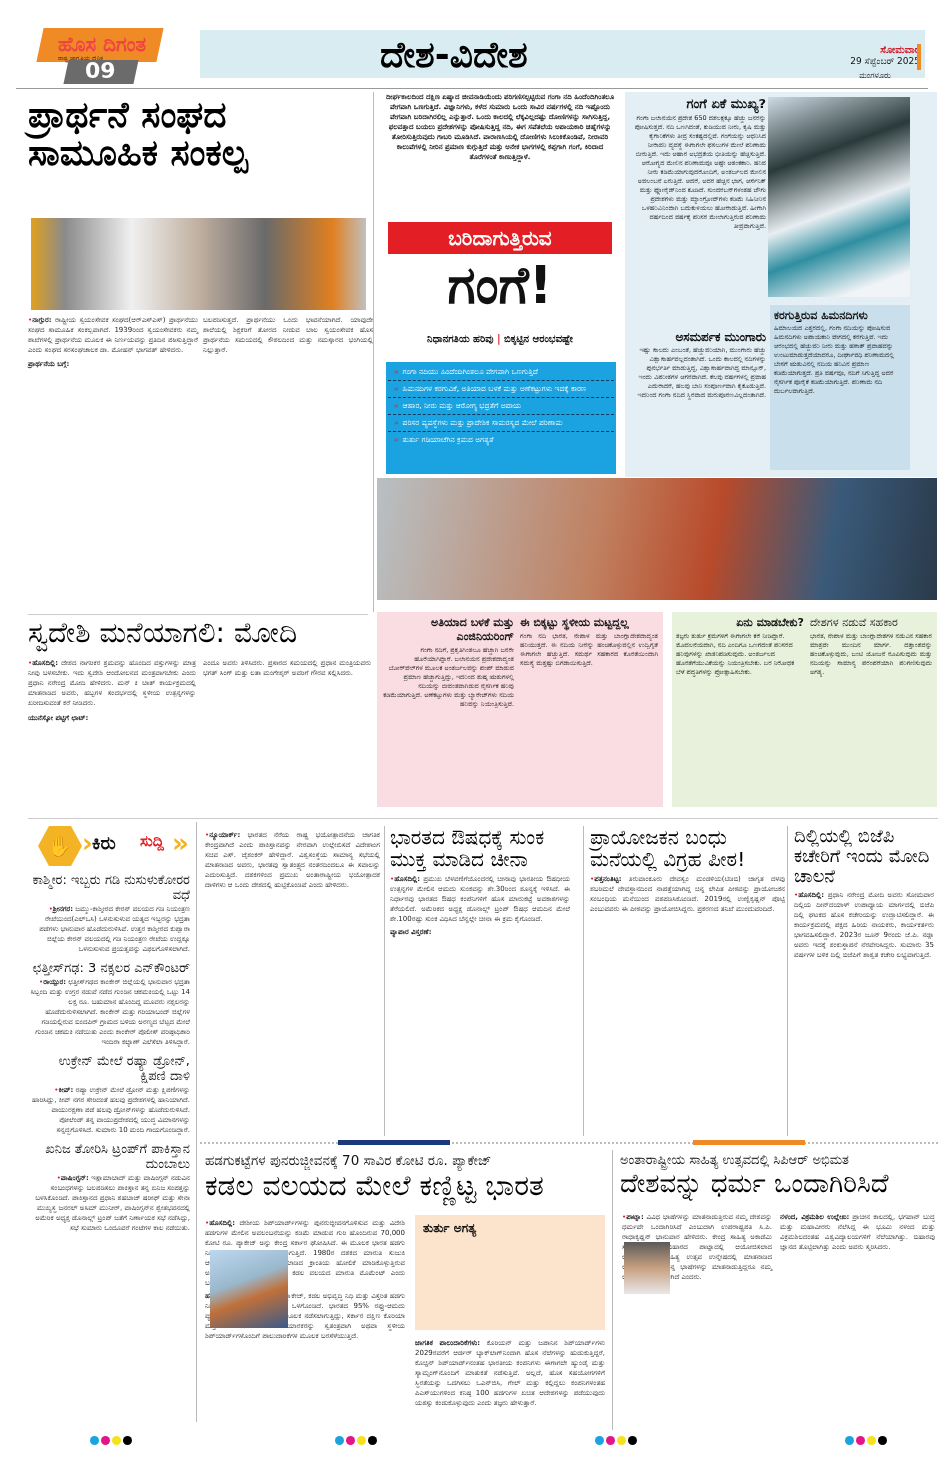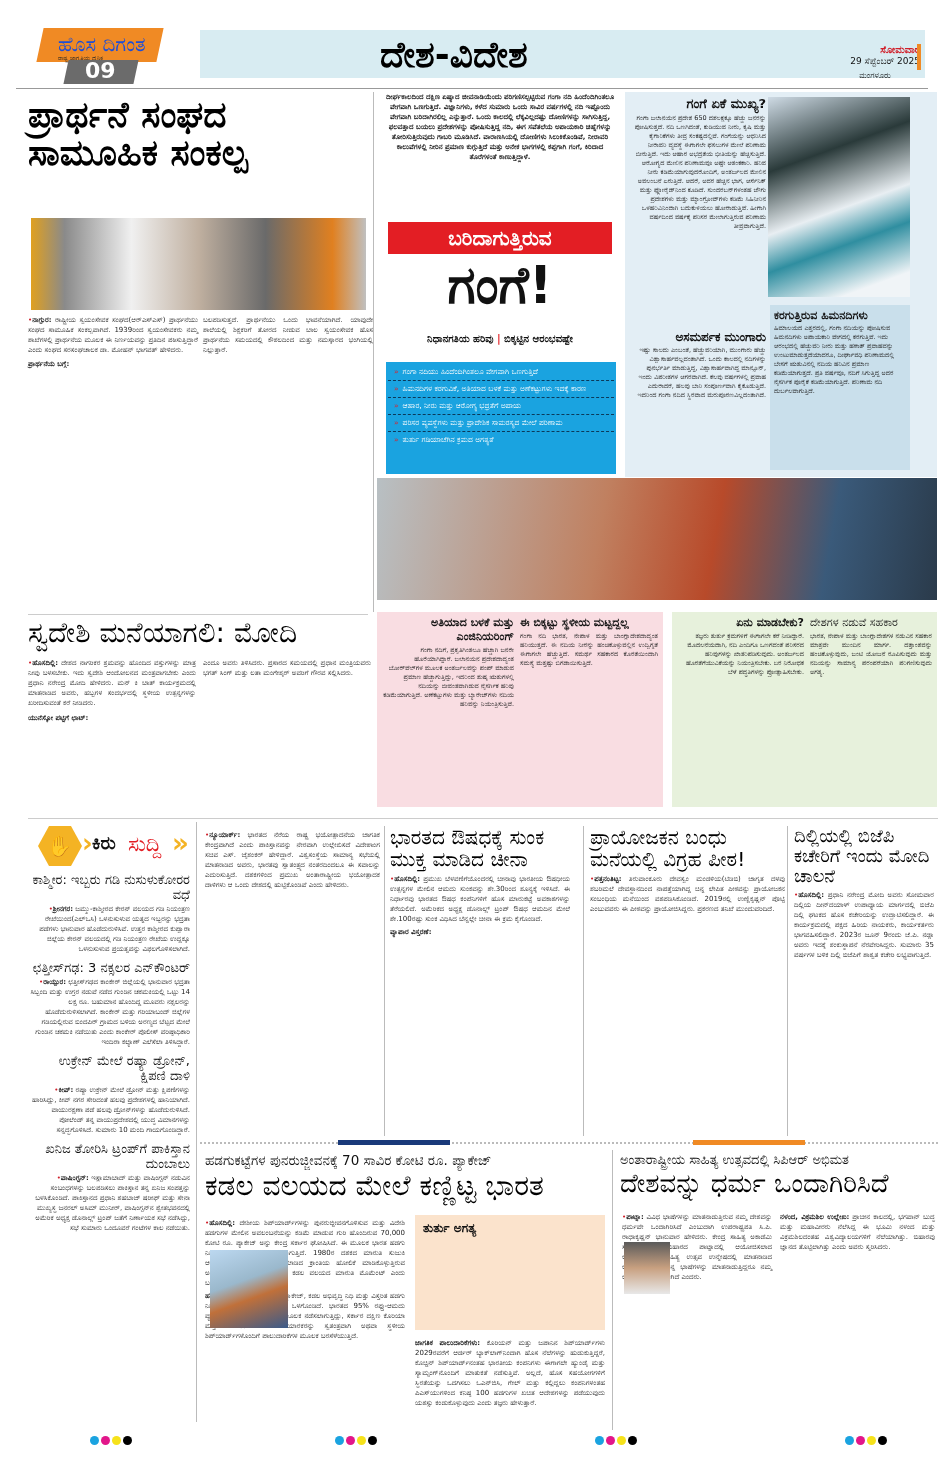--- a/index.html
+++ b/index.html
@@ -1,20 +1,20 @@
 <!DOCTYPE html>
 <html><head>
 <meta charset="utf-8">
 <style>
 *{box-sizing:border-box;margin:0;padding:0}
 body{width:945px;height:1459px;background:#fff;font-family:"DejaVu Sans",sans-serif;color:#111;position:relative;overflow:hidden}
 .abs{position:absolute}
 .hdr-band{left:200px;top:30px;width:725px;height:48px;background:#d8ecf2}
 .logo-box{left:40px;top:28px;width:120px;height:34px;background:#f08a24;transform:skewX(-12deg)}
-.logo-text{left:58px;top:32px;font-size:20px;font-weight:normal;color:#1d4ed8}
+.logo-text{left:58px;top:32px;font-size:20px;font-weight:bold;color:#ef4444}
 .logo-tag{left:58px;top:54px;font-size:6px;color:#222}
 .pageno-box{left:66px;top:60px;width:70px;height:24px;background:#6b6b6b;transform:skewX(-12deg)}
 .pageno{left:85px;top:58px;font-size:22px;font-weight:bold;color:#fff}
 .section-title{left:380px;top:34px;font-size:36px;font-weight:bold;color:#000}
 .date-box{left:830px;top:44px;width:90px;text-align:right}
 .day{font-size:10px;color:#d0202b;font-weight:bold}
 .date{font-size:9px;color:#111}
 .city{font-size:8px;color:#111;text-align:center;margin-top:4px}
 .orange-bar{left:917px;top:44px;width:4px;height:26px;background:#f08a24}
 .rule{height:1px;background:#999}
@@ -113,21 +113,21 @@
   <div style="font-size:11px;font-weight:bold;line-height:14px">ಅತಿಯಾದ ಬಳಕೆ ಮತ್ತು ಎಂಜಿನಿಯರಿಂಗ್</div>
   <div class="body-txt" style="text-align:right;font-size:6.5px;line-height:9px;margin-top:2px">ಗಂಗಾ ನದಿಗೆ, ಪ್ರಕೃತಿಗಿಂತಲೂ ಹೆಚ್ಚಾಗಿ ಜನರೇ ಹೊರೆಯಾಗಿದ್ದಾರೆ. ಜಲಾನಯನ ಪ್ರದೇಶದಾದ್ಯಂತ ಬೋರ್‌ವೆಲ್‌ಗಳ ಮೂಲಕ ಅಂತರ್ಜಲವನ್ನು ಪಂಪ್ ಮಾಡುವ ಪ್ರಮಾಣ ಹೆಚ್ಚಾಗುತ್ತಿದ್ದು, ಇದರಿಂದ ಶುಷ್ಕ ಋತುಗಳಲ್ಲಿ ನದಿಯನ್ನು ಜೀವಂತವಾಗಿಡುವ ನೈಸರ್ಗಿಕ ಹರಿವು ಕಡಿಮೆಯಾಗುತ್ತಿದೆ. ಅಣೆಕಟ್ಟುಗಳು ಮತ್ತು ಬ್ಯಾರೇಜ್‌ಗಳು ನದಿಯ ಹರಿವನ್ನು ನಿಯಂತ್ರಿಸುತ್ತಿವೆ.</div>
 </div>
 <div class="abs" style="left:520px;top:616px;width:138px">
   <div style="font-size:11px;font-weight:bold;line-height:14px">ಈ ಬಿಕ್ಕಟ್ಟು ಸ್ಥಳೀಯ ಮಟ್ಟದ್ದಲ್ಲ</div>
   <div class="body-txt" style="font-size:6.5px;line-height:9px;margin-top:2px">ಗಂಗಾ ನದಿ ಭಾರತ, ನೇಪಾಳ ಮತ್ತು ಬಾಂಗ್ಲಾದೇಶದಾದ್ಯಂತ ಹರಿಯುತ್ತದೆ. ಈ ನದಿಯ ನೀರನ್ನು ಹಂಚಿಕೊಳ್ಳುವಲ್ಲಿನ ಉದ್ವಿಗ್ನತೆ ಈಗಾಗಲೇ ಹೆಚ್ಚುತ್ತಿದೆ. ಸಮರ್ಥ ಸಹಕಾರದ ಕೊರತೆಯಿಂದಾಗಿ ಸಮಸ್ಯೆ ಮತ್ತಷ್ಟು ಬಿಗಡಾಯಿಸುತ್ತಿದೆ.</div>
 </div>
 <div class="abs green" style="left:672px;top:612px;width:265px;height:195px"></div>
 <div class="abs" style="left:676px;top:616px;width:128px;text-align:right">
   <div style="font-size:11px;font-weight:bold;line-height:14px">ಏನು ಮಾಡಬೇಕು?</div>
-  <div class="body-txt" style="text-align:right;font-size:6.5px;line-height:9px;margin-top:2px">ತಜ್ಞರು ತುರ್ತು ಕ್ರಮಗಳಿಗೆ ಈಗಾಗಲೇ ಕರೆ ನೀಡಿದ್ದಾರೆ. ಮೊದಲನೆಯದಾಗಿ, ನದಿ ಎಂದಿಗೂ ಒಣಗದಂತೆ ಪರಿಸರದ ಹರಿವುಗಳನ್ನು ಖಾತರಿಪಡಿಸುವುದು. ಅಂತರ್ಜಲದ ಹೊರತೆಗೆಯುವಿಕೆಯನ್ನು ನಿಯಂತ್ರಿಸಬೇಕು. ಬರ ನಿರೋಧಕ ಬೆಳೆ ಪದ್ಧತಿಗಳನ್ನು ಪ್ರೋತ್ಸಾಹಿಸಬೇಕು.</div>
+  <div class="body-txt" style="text-align:left;font-size:6.5px;line-height:9px;margin-top:2px">ತಜ್ಞರು ತುರ್ತು ಕ್ರಮಗಳಿಗೆ ಈಗಾಗಲೇ ಕರೆ ನೀಡಿದ್ದಾರೆ. ಮೊದಲನೆಯದಾಗಿ, ನದಿ ಎಂದಿಗೂ ಒಣಗದಂತೆ ಪರಿಸರದ ಹರಿವುಗಳನ್ನು ಖಾತರಿಪಡಿಸುವುದು. ಅಂತರ್ಜಲದ ಹೊರತೆಗೆಯುವಿಕೆಯನ್ನು ನಿಯಂತ್ರಿಸಬೇಕು. ಬರ ನಿರೋಧಕ ಬೆಳೆ ಪದ್ಧತಿಗಳನ್ನು ಪ್ರೋತ್ಸಾಹಿಸಬೇಕು.</div>
 </div>
 <div class="abs" style="left:810px;top:616px;width:122px">
   <div style="font-size:11px;font-weight:normal;line-height:14px">ದೇಶಗಳ ನಡುವೆ ಸಹಕಾರ</div>
   <div class="body-txt" style="font-size:6.5px;line-height:9px;margin-top:2px">ಭಾರತ, ನೇಪಾಳ ಮತ್ತು ಬಾಂಗ್ಲಾದೇಶಗಳ ನಡುವಿನ ಸಹಕಾರ ಮಾತ್ರವೇ ಮುಂದಿನ ಮಾರ್ಗ. ದತ್ತಾಂಶವನ್ನು ಹಂಚಿಕೊಳ್ಳುವುದು, ಜಂಟಿ ಯೋಜನೆ ರೂಪಿಸುವುದು ಮತ್ತು ನದಿಯನ್ನು ಸಾಮಾನ್ಯ ಪರಂಪರೆಯಾಗಿ ಪರಿಗಣಿಸುವುದು ಅಗತ್ಯ.</div>
 </div>
 
 <div class="abs rule" style="left:28px;top:614px;width:340px;background:#ccc"></div>
 <div class="abs" style="left:28px;top:618px;width:345px">
   <div class="h1" style="font-size:28px;font-weight:normal">ಸ್ವದೇಶಿ ಮನೆಯಾಗಲಿ: ಮೋದಿ</div>
 </div>
@@ -137,21 +137,21 @@
 </div>
 <div class="abs" style="left:203px;top:658px;width:168px">
   <div class="body-txt">ಎಂದೂ ಅವರು ತಿಳಿಸಿದರು. ಪ್ರಸಾರದ ಸಮಯದಲ್ಲಿ ಪ್ರಧಾನ ಮಂತ್ರಿಯವರು ಭಗತ್ ಸಿಂಗ್ ಮತ್ತು ಲತಾ ಮಂಗೇಶ್ಕರ್ ಅವರಿಗೆ ಗೌರವ ಸಲ್ಲಿಸಿದರು.</div>
 </div>
 
 <div class="abs rule" style="left:28px;top:818px;width:910px;background:#ccc"></div>
 <div class="abs" style="left:30px;top:826px;width:165px;height:40px">
   <div class="kiru-hex abs" style="left:8px;top:0;width:44px;height:40px;display:flex;align-items:center;justify-content:center;font-size:20px">✋</div>
   <span class="abs chev" style="left:52px;top:2px">›</span>
   <span class="abs" style="left:62px;top:6px;font-size:18px;font-weight:bold">ಕಿರು</span>
-  <span class="abs" style="left:98px;top:6px;font-size:21px;font-weight:normal;color:#e31e24">ಸುದ್ದಿ</span>
+  <span class="abs" style="left:110px;top:6px;font-size:15px;font-weight:bold;color:#e31e24">ಸುದ್ದಿ</span>
   <span class="abs chev" style="left:142px;top:2px">»</span>
 </div>
 <div class="abs" style="left:30px;top:872px;width:160px;text-align:right">
   <div>
     <div style="font-size:13px;line-height:15px">ಕಾಶ್ಮೀರ: ಇಬ್ಬರು ಗಡಿ ನುಸುಳುಕೋರರ ವಧೆ</div>
     <div class="body-txt" style="text-align:right;margin-top:2px"><span class="dot">•</span><span class="dateline">ಶ್ರೀನಗರ:</span> <span>ಜಮ್ಮು-ಕಾಶ್ಮೀರದ ಕೇರನ್ ವಲಯದ ಗಡಿ ನಿಯಂತ್ರಣ ರೇಖೆಯಿಂದ(ಎಲ್‌ಒಸಿ) ಒಳನುಸುಳುವ ಯತ್ನದ ಇಬ್ಬರನ್ನು ಭದ್ರತಾ ಪಡೆಗಳು ಭಾನುವಾರ ಹೊಡೆದುರುಳಿಸಿವೆ. ಉತ್ತರ ಕಾಶ್ಮೀರದ ಕುಪ್ವಾರಾ ಜಿಲ್ಲೆಯ ಕೇರನ್ ವಲಯದಲ್ಲಿ ಗಡಿ ನಿಯಂತ್ರಣ ರೇಖೆಯ ಉದ್ದಕ್ಕೂ ಒಳನುಸುಳುವ ಪ್ರಯತ್ನವನ್ನು ವಿಫಲಗೊಳಿಸಲಾಗಿದೆ.</span></div>
   </div>
   <div style="margin-top:6px">
     <div style="font-size:13px;line-height:15px">ಛತ್ತೀಸ್‌ಗಢ: 3 ನಕ್ಸಲರ ಎನ್‌ಕೌಂಟರ್</div>
     <div class="body-txt" style="text-align:right;margin-top:2px"><span class="dot">•</span><span class="dateline">ರಾಯ್ಪುರ:</span> <span>ಛತ್ತೀಸ್‌ಗಢದ ಕಾಂಕೇರ್ ಜಿಲ್ಲೆಯಲ್ಲಿ ಭಾನುವಾರ ಭದ್ರತಾ ಸಿಬ್ಬಂದಿ ಮತ್ತು ಉಗ್ರರ ನಡುವೆ ನಡೆದ ಗುಂಡಿನ ಚಕಮಕಿಯಲ್ಲಿ ಒಟ್ಟು 14 ಲಕ್ಷ ರೂ. ಬಹುಮಾನ ಹೊಂದಿದ್ದ ಮೂವರು ನಕ್ಸಲರನ್ನು ಹೊಡೆದುರುಳಿಸಲಾಗಿದೆ. ಕಾಂಕೇರ್ ಮತ್ತು ಗರಿಯಾಬಂದ್ ಜಿಲ್ಲೆಗಳ ಗಡಿಯಲ್ಲಿರುವ ಬಿಂದಪಿರ್ ಗ್ರಾಮದ ಬಳಿಯ ಅರಣ್ಯದ ಬೆಟ್ಟದ ಮೇಲೆ ಗುಂಡಿನ ಚಕಮಕಿ ನಡೆಯಿತು ಎಂದು ಕಾಂಕೇರ್ ಪೊಲೀಸ್ ವರಿಷ್ಠಾಧಿಕಾರಿ ಇಂದಿರಾ ಕಲ್ಯಾಣ್ ಎಲೆಸೆಲಾ ತಿಳಿಸಿದ್ದಾರೆ.</span></div>

